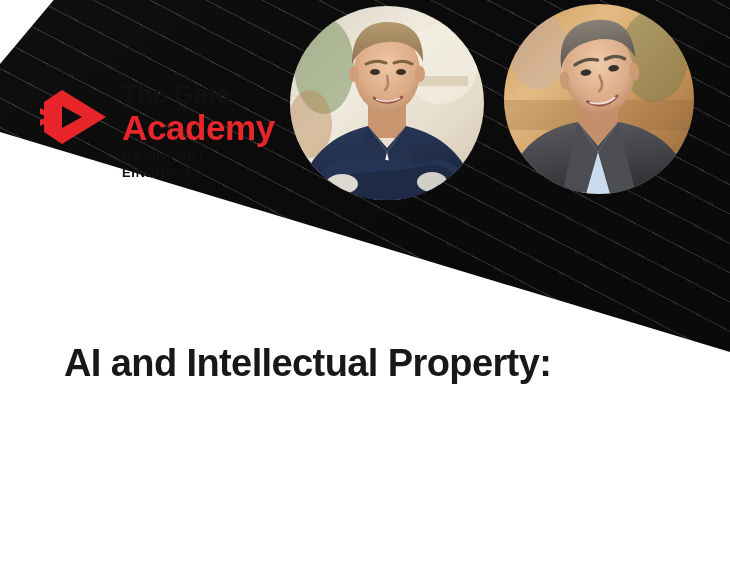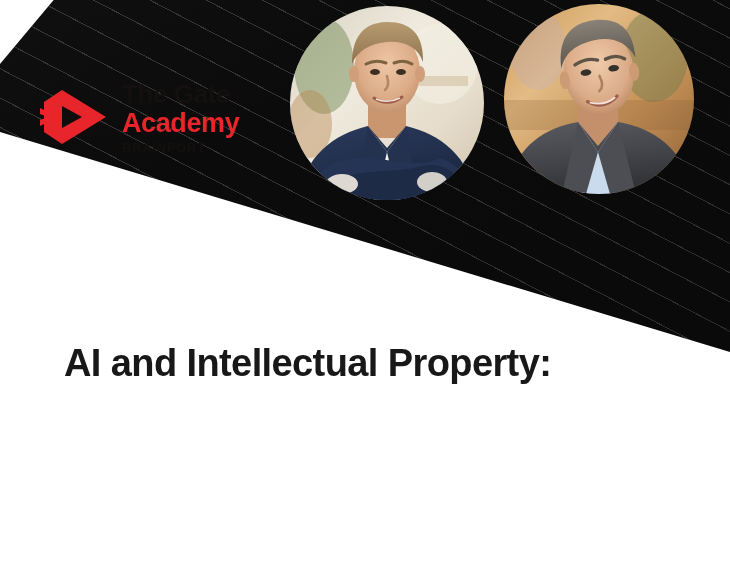--- a/index.html
+++ b/index.html
@@ -106,21 +106,21 @@
 
   .logo-text { line-height: 1; }
   .logo-line-1 {
     font-size: 26px;
     font-weight: 700;
     color: #14100f;
     letter-spacing: -0.4px;
     line-height: 1.08;
   }
   .logo-line-2 {
-    font-size: 27px;
+    font-size: 35px;
     font-weight: 700;
     color: #e8252a;
     letter-spacing: -0.4px;
     line-height: 1.12;
   }
   .logo-line-3,
   .logo-line-4 {
     font-size: 13px;
     font-weight: 700;
     color: #14100f;
@@ -290,20 +290,21 @@
         <polygon points="26,2 70,29 26,56 26,40 46,29 26,18" fill="#e8252a"></polygon>
         <polygon points="26,2 26,56 8,44 8,14" fill="#e8252a"></polygon>
 
         <polygon points="4,20 22,29 4,38 4,32 12,29 4,26" fill="#e8252a"></polygon>
       </svg>
     </span>
     <span class="logo-text">
       <div class="logo-line-1">The Gate</div>
       <div class="logo-line-2">Academy</div>
       <div class="logo-line-3">BRAINPORT</div>
+      <div class="logo-line-4">EINDHOVEN</div>
     </span>
   </div>
 
   <div class="headline-wrap">
     <div class="headline-rule"></div>
     <div class="headline">
       <div>AI and Intellectual Property:</div>
     </div>
   </div>
 

